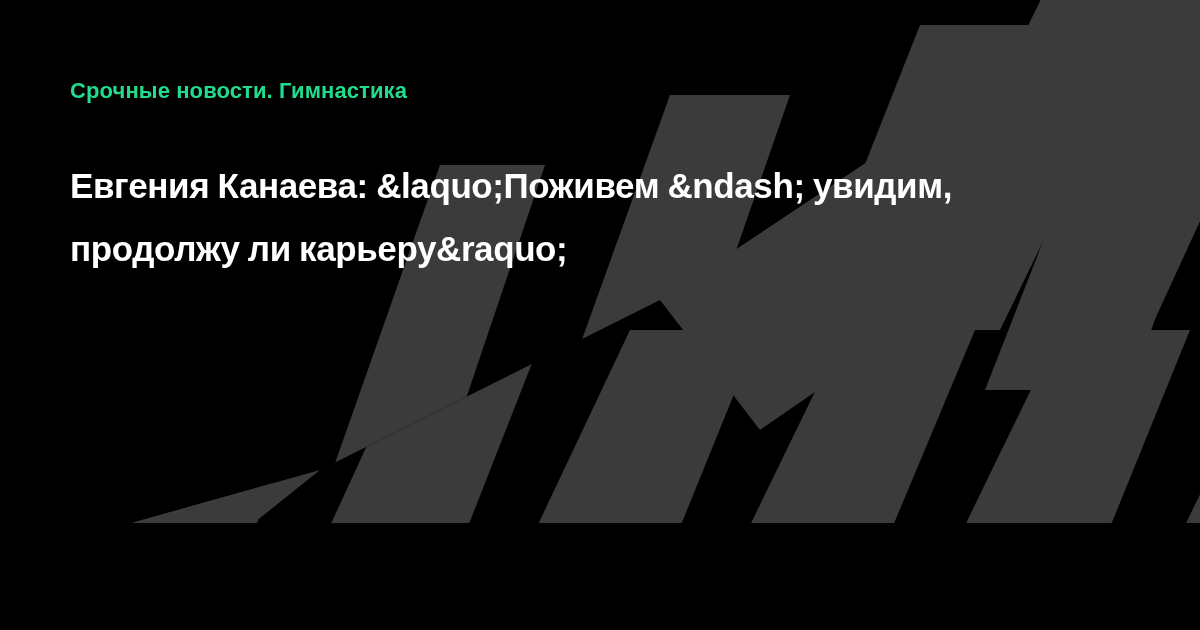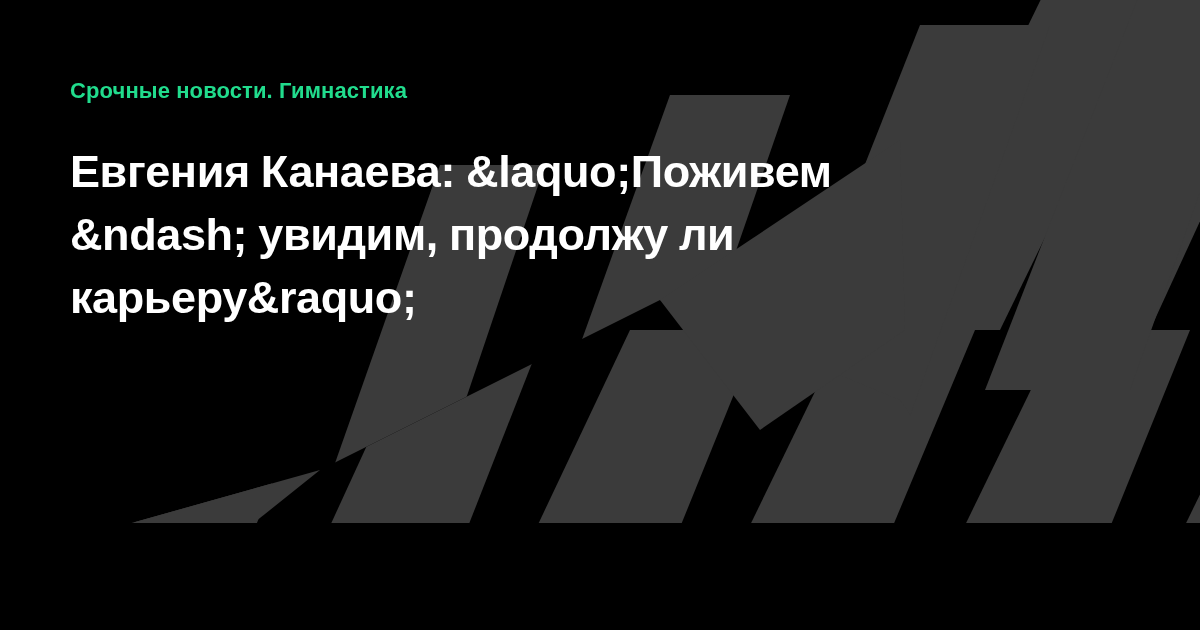--- a/index.html
+++ b/index.html
@@ -44,25 +44,25 @@
     font-size: 22px;
     line-height: 26px;
     font-weight: 700;
     letter-spacing: 0.1px;
     color: #21dc8d;
     white-space: nowrap;
   }
 
   .headline {
     position: absolute;
-    top: 140px;
+    top: 154px;
     left: 70px;
     margin: 0;
     width: 900px;
-    font-size: 45px;
+    font-size: 35px;
     line-height: 63px;
     font-weight: 700;
     letter-spacing: -0.4px;
     color: #ffffff;
     word-spacing: -1px;
   }
 </style>
 </head>
 <body>
 

